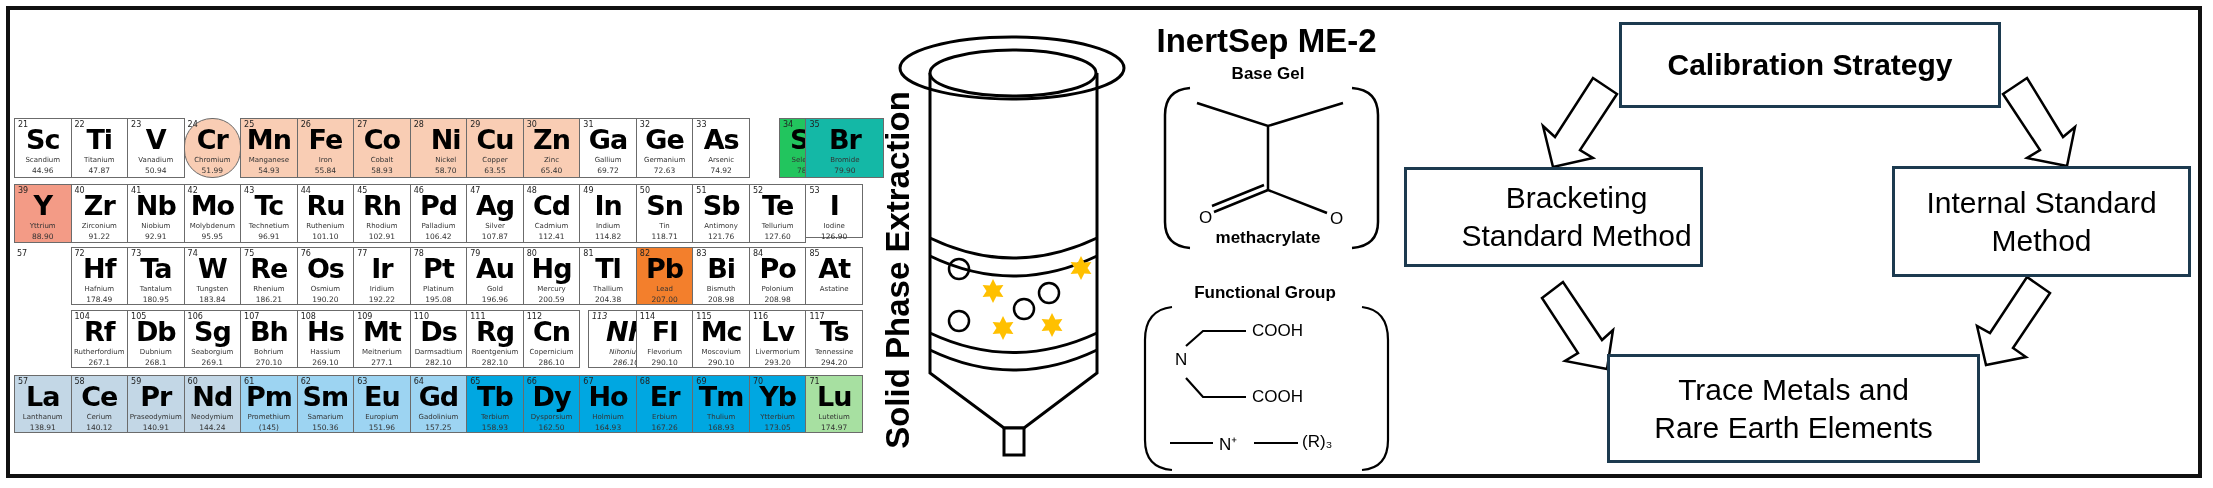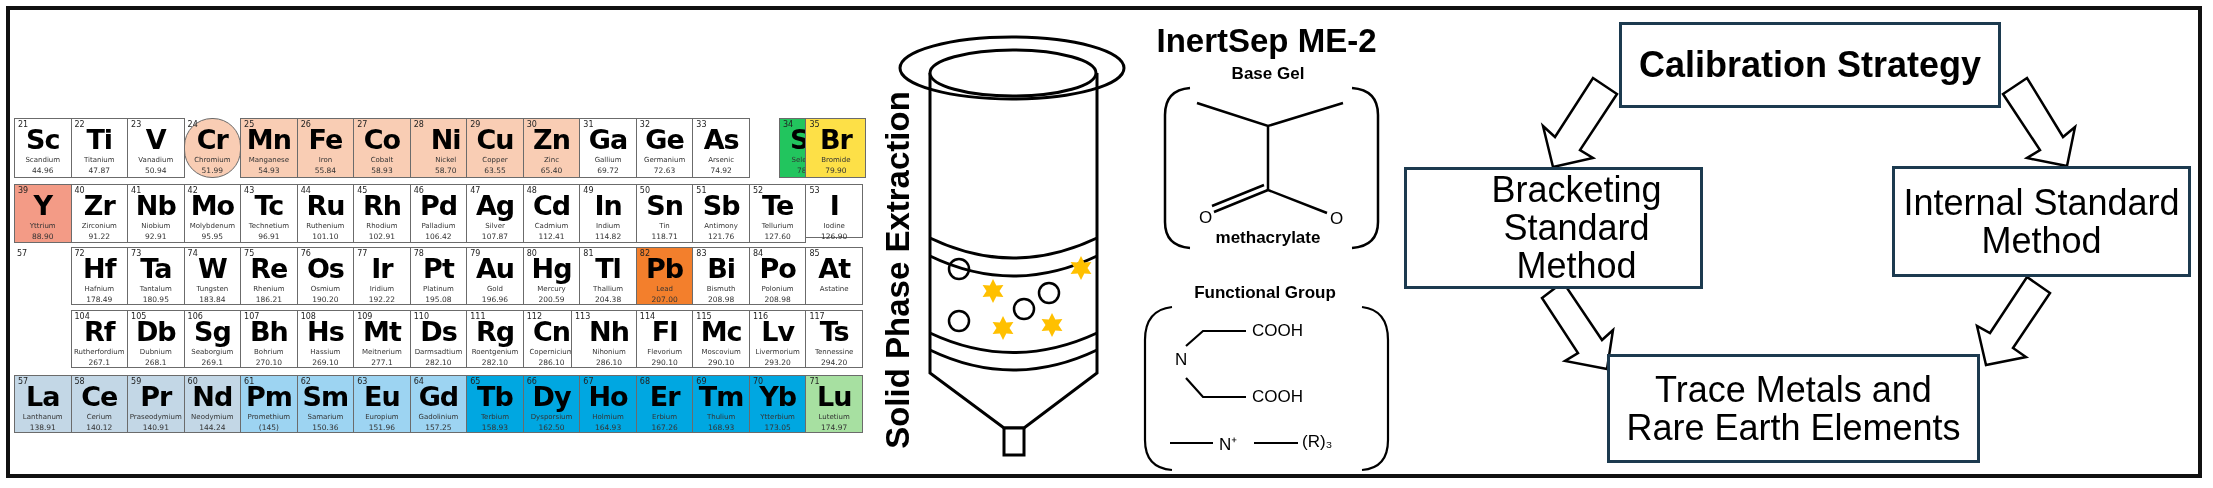--- a/index.html
+++ b/index.html
@@ -10,21 +10,21 @@
   .cell .num { position:absolute; left:3px; top:1px; font-size:8px; font-family:"DejaVu Sans", sans-serif; color:#222; }
   .cell .sym { position:absolute; left:0; right:0; top:6px; text-align:center; font-family:"DejaVu Sans", sans-serif; font-weight:bold; font-size:27px; letter-spacing:-1px; line-height:30px; }
   .cell .nm { position:absolute; left:0; right:0; top:37px; text-align:center; font-size:7px; font-family:"DejaVu Sans", sans-serif; color:#333; white-space:nowrap; overflow:hidden; }
   .cell .wt { position:absolute; left:0; right:0; top:47px; text-align:center; font-size:7.5px; font-family:"DejaVu Sans", sans-serif; color:#333; }
   .lbl57 { position:absolute; left:17px; top:249px; font-size:8px; font-family:"DejaVu Sans", sans-serif; color:#222; }
   .spe-label { position:absolute; left:898px; top:270px; transform:translate(-50%,-50%) rotate(-90deg); font-weight:bold; font-size:33px; white-space:nowrap; color:#000; }
   svg.art { position:absolute; left:0; top:0; }
   .title { position:absolute; left:1143px; top:22px; width:247px; text-align:center; font-weight:bold; font-size:33px; white-space:nowrap; }
   .chem-h { position:absolute; text-align:center; font-weight:bold; font-size:17px; white-space:nowrap; }
   .chem-t { position:absolute; font-size:17px; white-space:nowrap; }
-  .box { position:absolute; box-sizing:border-box; border:3.5px solid #1c3a4f; background:#fff; display:flex; align-items:center; justify-content:center; text-align:center; font-size:36px; line-height:38px; color:#000; }
+  .box { position:absolute; box-sizing:border-box; border:3.5px solid #1c3a4f; background:#fff; display:flex; align-items:center; justify-content:center; text-align:center; font-size:30px; line-height:38px; color:#000; }
   .box.bold { font-weight:bold; }
 </style>
 </head>
 <body>
 
 <div class="frame"></div>
 
 <div class="ptable" id="ptable">
     <div class="cell" style="left: 14px; top: 118px; width: 57.53px; height: 60px; background: rgb(255, 255, 255);">
       <div class="num">21</div>
@@ -103,21 +103,21 @@
       <div class="sym">As</div>
       <div class="nm">Arsenic</div>
       <div class="wt">74.92</div>
     </div>
     <div class="cell" style="left: 779px; top: 118px; width: 57.53px; height: 60px; background: #22c55e;">
       <div class="num">34</div>
       <div class="sym">Se</div>
       <div class="nm">Selenium</div>
       <div class="wt">78.97</div>
     </div>
-    <div class="cell" style="left: 805.42px; top: 118px; width: 61px; height: 60px; background: #fde047;">
+    <div class="cell" style="left: 805.42px; top: 118px; width: 79px; height: 60px; background: #14b8a6;">
       <div class="num">35</div>
       <div class="sym">Br</div>
       <div class="nm">Bromide</div>
       <div class="wt">79.90</div>
     </div>
     <div class="cell" style="left: 14px; top: 184px; width: 57.53px; height: 59px; background: rgb(243, 155, 134);">
       <div class="num">39</div>
       <div class="sym">Y</div>
       <div class="nm">Yttrium</div>
       <div class="wt">88.90</div>
@@ -337,21 +337,21 @@
       <div class="sym">Rg</div>
       <div class="nm">Roentgenium</div>
       <div class="wt">282.10</div>
     </div>
     <div class="cell" style="left: 522.77px; top: 310px; width: 57.53px; height: 58px; background: rgb(255, 255, 255);">
       <div class="num">112</div>
       <div class="sym">Cn</div>
       <div class="nm">Copernicium</div>
       <div class="wt">286.10</div>
     </div>
-    <div class="cell" style="left: 571px; top: 310px; width: 76px; height: 58px; background: rgb(255, 255, 255);">
+    <div class="cell" style="left: 588px; top: 310px; width: 76px; height: 58px; background: rgb(255, 255, 255); font-style: italic;">
       <div class="num">113</div>
       <div class="sym">Nh</div>
       <div class="nm">Nihonium</div>
       <div class="wt">286.10</div>
     </div>
     <div class="cell" style="left: 635.83px; top: 310px; width: 57.53px; height: 58px; background: rgb(255, 255, 255);">
       <div class="num">114</div>
       <div class="sym">Fl</div>
       <div class="nm">Flevorium</div>
       <div class="wt">290.10</div>
@@ -526,21 +526,21 @@
 <div class="chem-h" style="left:1165px;top:283px;width:200px;">Functional Group</div>
 <div class="chem-t" style="left:1175px;top:350px;">N</div>
 <div class="chem-t" style="left:1252px;top:321px;">COOH</div>
 <div class="chem-t" style="left:1252px;top:387px;">COOH</div>
 <div class="chem-t" style="left:1219px;top:432px;">N⁺</div>
 <div class="chem-t" style="left:1302px;top:432px;">(R)₃</div>
 
 <div class="box bold" style="left:1619px;top:22px;width:382px;height:86px;">
   <span>Calibration Strategy</span>
 </div>
-<div class="box" style="left:1404px;top:167px;width:299px;height:122px;padding-left:46px;">
+<div class="box" style="left:1404px;top:167px;width:299px;height:100px;padding-left:46px;">
   <div>
     <div>Bracketing</div>
     <div>Standard Method</div>
   </div>
 </div>
 <div class="box" style="left:1892px;top:166px;width:299px;height:111px;">
   <div>
     <div>Internal Standard</div>
     <div>Method</div>
   </div>

